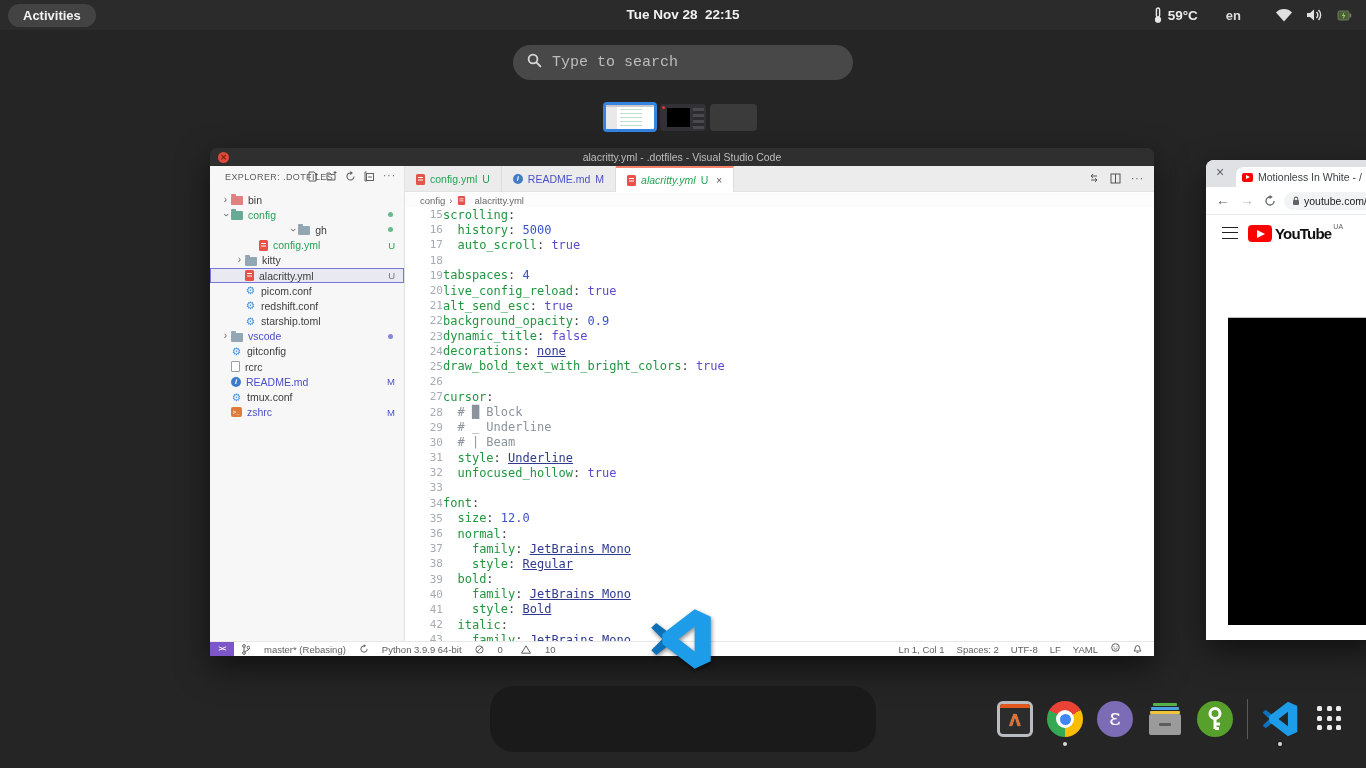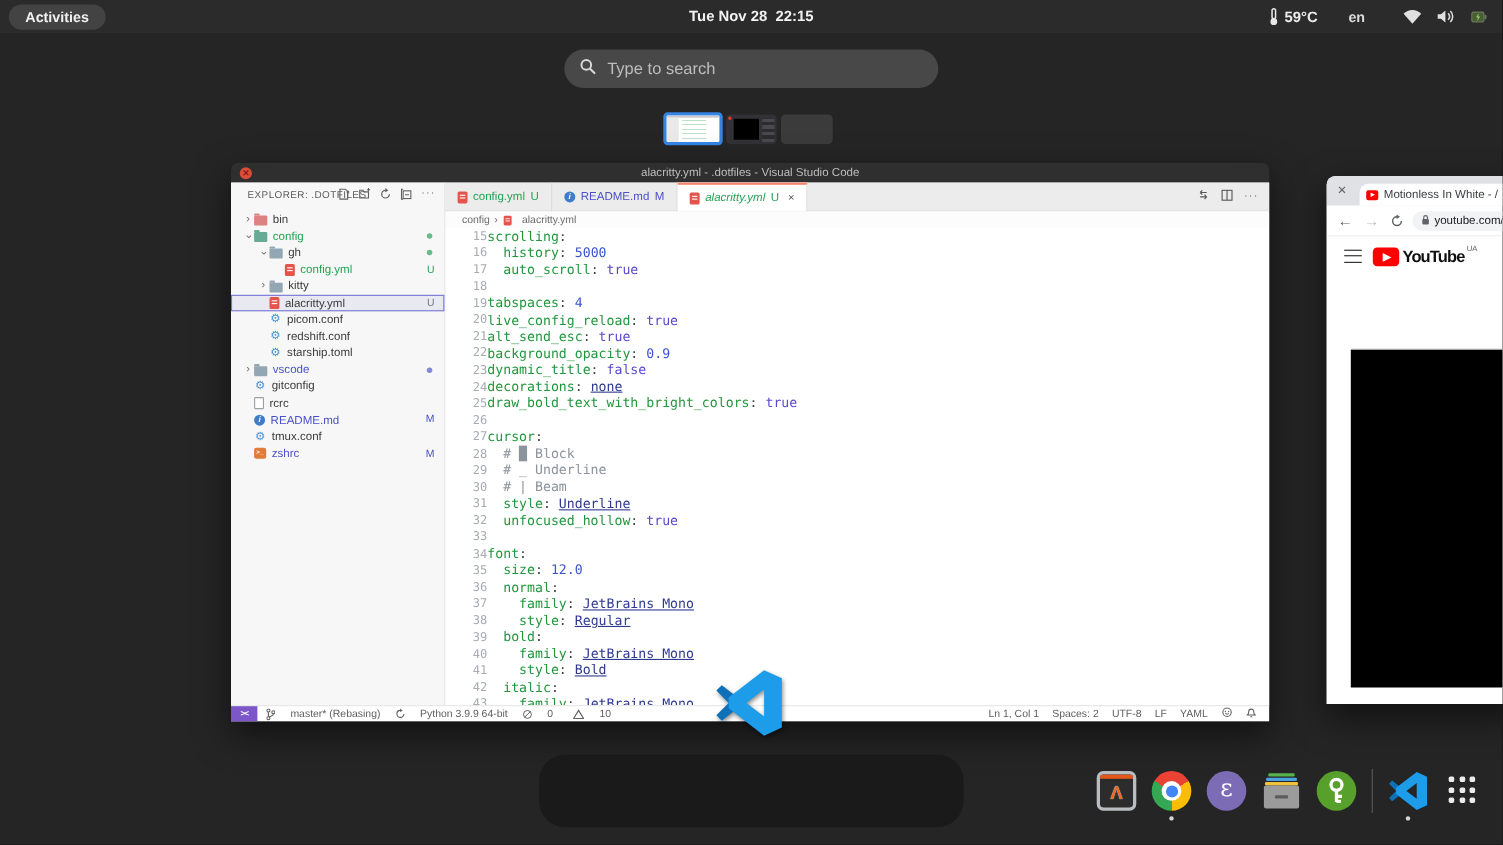--- a/index.html
+++ b/index.html
@@ -20,21 +20,21 @@
   .tb-temp { color:#ececec; font-size:13.5px; font-weight:700; margin-left:5px; }
   .tb-kbd { color:#dcdcdc; font-size:13px; font-weight:700; margin:0 34px 0 28px; }
   .tb-ico { display:inline-flex; align-items:center; }
   
   #searchbar {
     position:absolute; left:513px; top:45px; width:340px; height:35px; border-radius:18px;
     background:#484848; display:flex; align-items:center; padding:0 14px;
   }
   #searchbar input {
     flex:1; background:transparent; border:none; outline:none; color:#e4e4e4;
-    font-size:15px; font-family:Liberation Sans, sans-serif; margin-left:10px;
+    font-size:15px; font-family:Liberation Mono, monospace; margin-left:10px;
   }
   #searchbar input::placeholder { color:#bdbdbd; }
   
   .ws-thumb { position:absolute; border-radius:4px; }
   #ws1 { left:603px; top:102px; width:54px; height:30px; background:#fff; border:3px solid #3584e4; overflow:hidden; }
   #ws1 .mini-side { position:absolute; left:0; top:2px; bottom:0; width:11px; background:#e9e9e9; }
   #ws1 .mini-lines { position:absolute; left:14px; top:4px; width:22px; bottom:2px;
     background:repeating-linear-gradient(to bottom,#bfe0c8 0 1px, transparent 1px 4px); }
   #ws1 .mini-top { position:absolute; left:0; top:0; right:0; height:2px; background:#c9c9c9; }
   #ws2 { left:660px; top:104px; width:46px; height:27px; background:#323236; overflow:hidden; }
@@ -275,21 +275,21 @@
               <span class="chev">›</span>
               <span class="ticon i-folder-red"></span>
               <span class="tlabel">bin</span>
             </div>
             <div class="trow" style="padding-left: 10px;">
               <span class="chev exp">›</span>
               <span class="ticon i-folder-teal"></span>
               <span class="tlabel c-green">config</span>
               <span class="gdot dot-green"></span>
             </div>
-            <div class="trow" style="padding-left: 24px;">
+            <div class="trow" style=" justify-content: center;">
               <span class="chev exp">›</span>
               <span class="ticon i-folder"></span>
               <span class="tlabel">gh</span>
               <span class="gdot dot-green"></span>
             </div>
             <div class="trow" style="padding-left: 38px;">
               <span class="chev"></span>
               <span class="ticon i-yaml"></span>
               <span class="tlabel c-green">config.yml</span>
               <span class="gbadge b-green">U</span>

